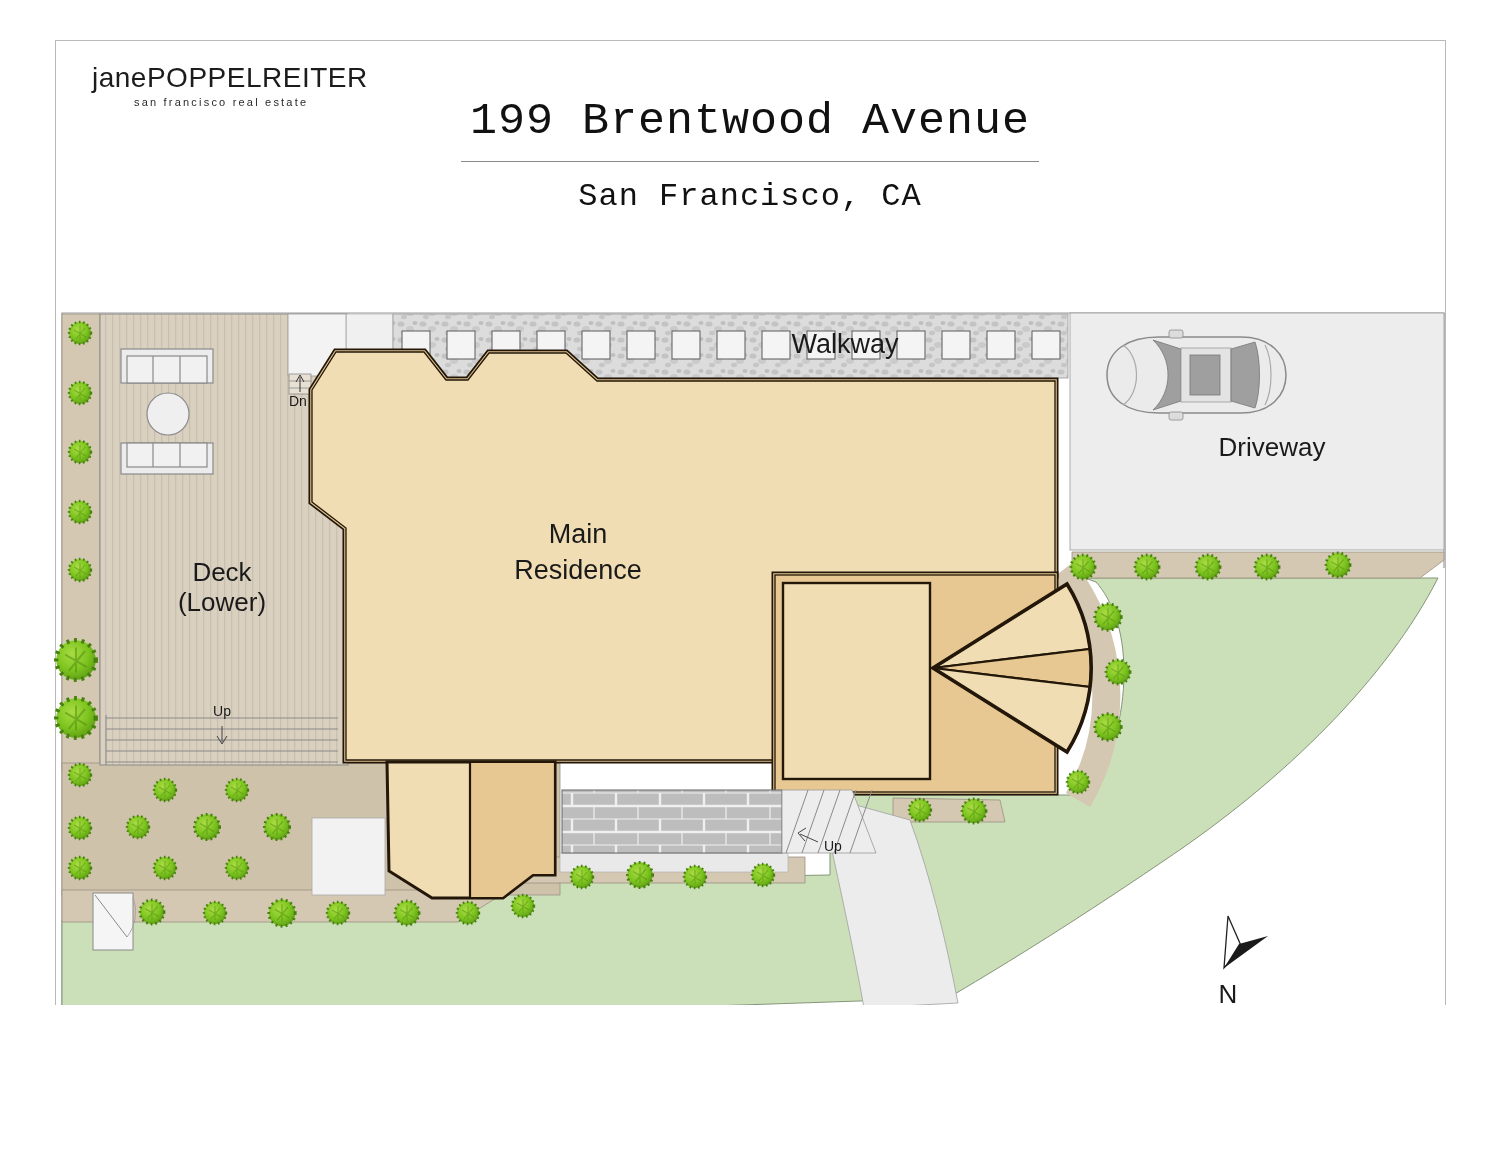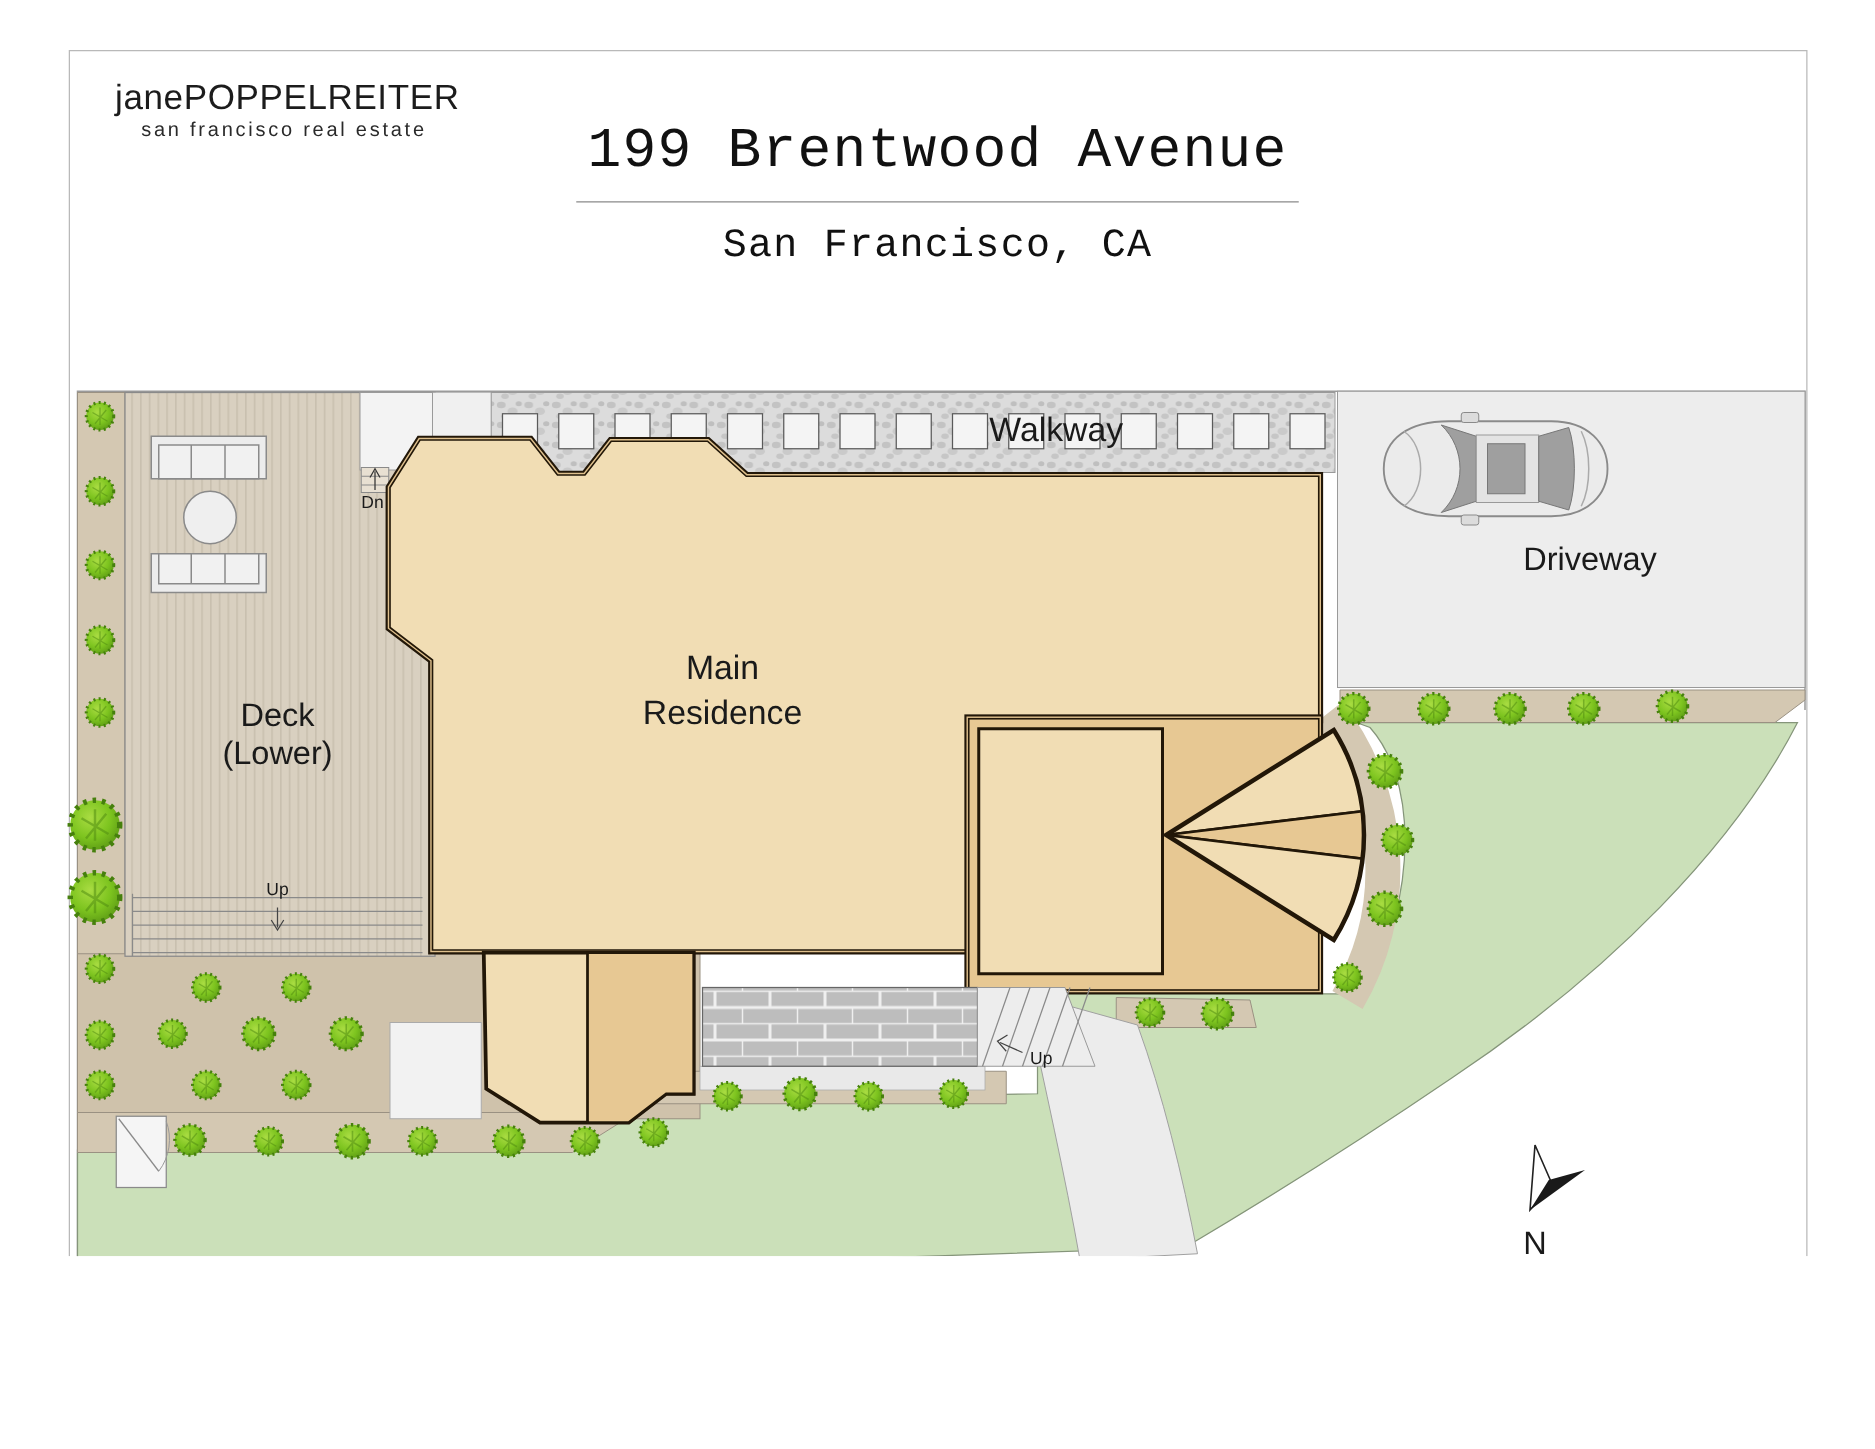--- a/index.html
+++ b/index.html
@@ -2,21 +2,21 @@
 <html><head>
 <meta charset="utf-8">
 <style>
   html,body{margin:0;padding:0;background:#ffffff;}
   .page{position:relative;width:1500px;height:1005px;background:#fff;overflow:hidden;
         font-family:"Liberation Sans", sans-serif;}
   .frame{position:absolute;left:55px;top:40px;width:1389px;height:1077px;
          border:1px solid #b9b9b9;}
   .logo{position:absolute;left:92px;top:62px;color:#1c1c1c;}
   .logo .l1{font-size:28px;letter-spacing:0.5px;}
-  .logo .l2{font-size:16px;letter-spacing:2.2px;color:#2a2a2a;margin-left:21px;margin-top:2px;}
+  .logo .l2{font-size:11px;letter-spacing:2.2px;color:#2a2a2a;margin-left:42px;margin-top:2px;}
   .titleblock{position:absolute;left:0;top:96px;width:1500px;text-align:center;color:#111;font-family:Liberation Mono, monospace;}
   .titleblock .t1{font-size:45px;letter-spacing:1px;}
   .titleblock .rule{width:578px;height:1px;background:#8a8a8a;margin:14px auto 16px auto;}
   .titleblock .t2{font-size:32px;letter-spacing:1px;}
   svg{position:absolute;left:0;top:0;}
   text{font-family:"Liberation Sans", sans-serif;fill:#1a1a1a;}
   .biglabel{font-size:26px;}
   .medlabel{font-size:27px;}
   .smalllabel{font-size:14px;}
 </style>

